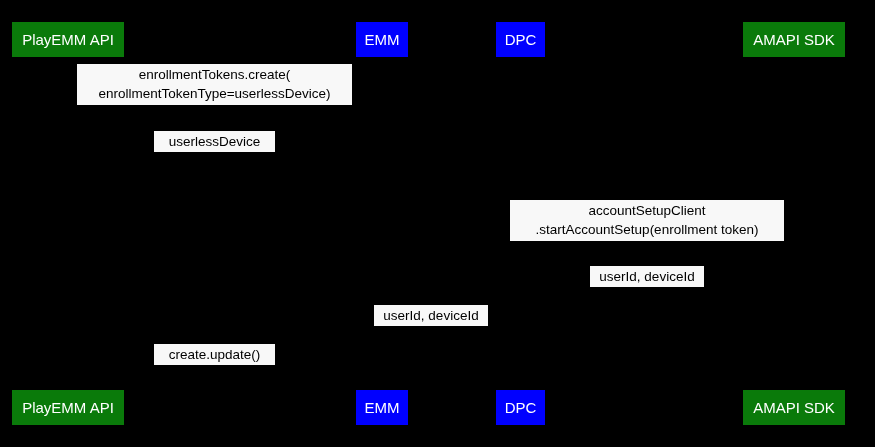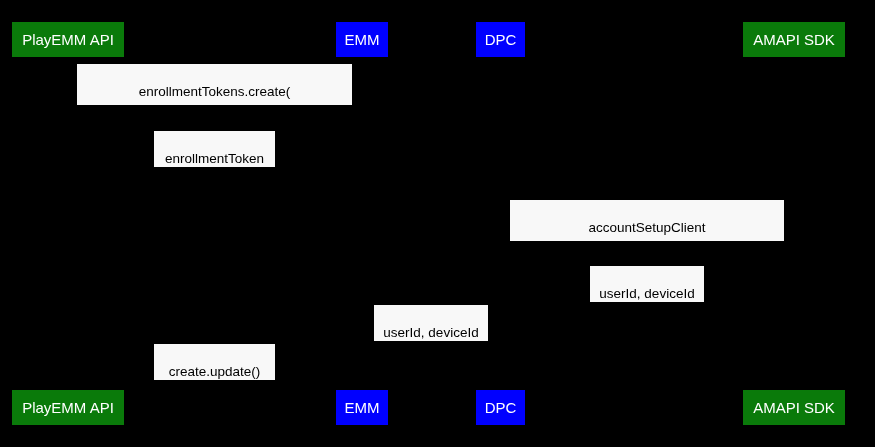--- a/index.html
+++ b/index.html
@@ -28,50 +28,51 @@
     font-family: "Liberation Sans", sans-serif;
     line-height: 1;
     white-space: nowrap;
     box-sizing: border-box;
   }
   .participant.green {
     background: #0a7a0a;
   }
   .participant.blue {
     background: #0000ff;
+    margin-left: 20px;
   }
   .msg {
     position: absolute;
     background: #f8f8f8;
     color: #000000;
     font-size: 13.5px;
     font-family: "Liberation Sans", sans-serif;
     line-height: 19px;
     text-align: center;
     white-space: pre;
     box-sizing: border-box;
-    padding: 18px 2px;
+    padding: 1px 2px;
   }
   .msg.single {
     line-height: 19px;
   }
 </style>
 </head>
 <body>
 
 <div id="canvas">
     <div class="participant green" style="left: 12px; top: 22px; width: 112px; height: 35px;">PlayEMM API</div>
     <div class="participant blue" style="left: 336px; top: 22px; width: 52px; height: 35px;">EMM</div>
     <div class="participant blue" style="left: 476px; top: 22px; width: 49px; height: 35px;">DPC</div>
     <div class="participant green" style="left: 743px; top: 22px; width: 102px; height: 35px;">AMAPI SDK</div>
     <div class="participant green" style="left: 12px; top: 390px; width: 112px; height: 35px;">PlayEMM API</div>
     <div class="participant blue" style="left: 336px; top: 390px; width: 52px; height: 35px;">EMM</div>
     <div class="participant blue" style="left: 476px; top: 390px; width: 49px; height: 35px;">DPC</div>
     <div class="participant green" style="left: 743px; top: 390px; width: 102px; height: 35px;">AMAPI SDK</div>
     <div class="msg" style="left: 77px; top: 64px; width: 275px; height: 41px;">enrollmentTokens.create(
 enrollmentTokenType=userlessDevice)</div>
-    <div class="msg single" style="left: 154px; top: 131px; width: 121px; height: 21px;">enrollmentToken</div>
+    <div class="msg single" style="left: 154px; top: 131px; width: 121px; height: 21px;">userlessDevice</div>
     <div class="msg" style="left: 510px; top: 200px; width: 274px; height: 41px;">accountSetupClient
-.startAccountSetup(entrollment update)</div>
+.startAccountSetup(enrollment token)</div>
     <div class="msg single" style="left: 590px; top: 266px; width: 114px; height: 21px;">userId, deviceId</div>
     <div class="msg single" style="left: 374px; top: 305px; width: 114px; height: 21px;">userId, deviceId</div>
     <div class="msg single" style="left: 154px; top: 344px; width: 121px; height: 21px;">create.update()</div>
   </div>
 
 </body></html>

